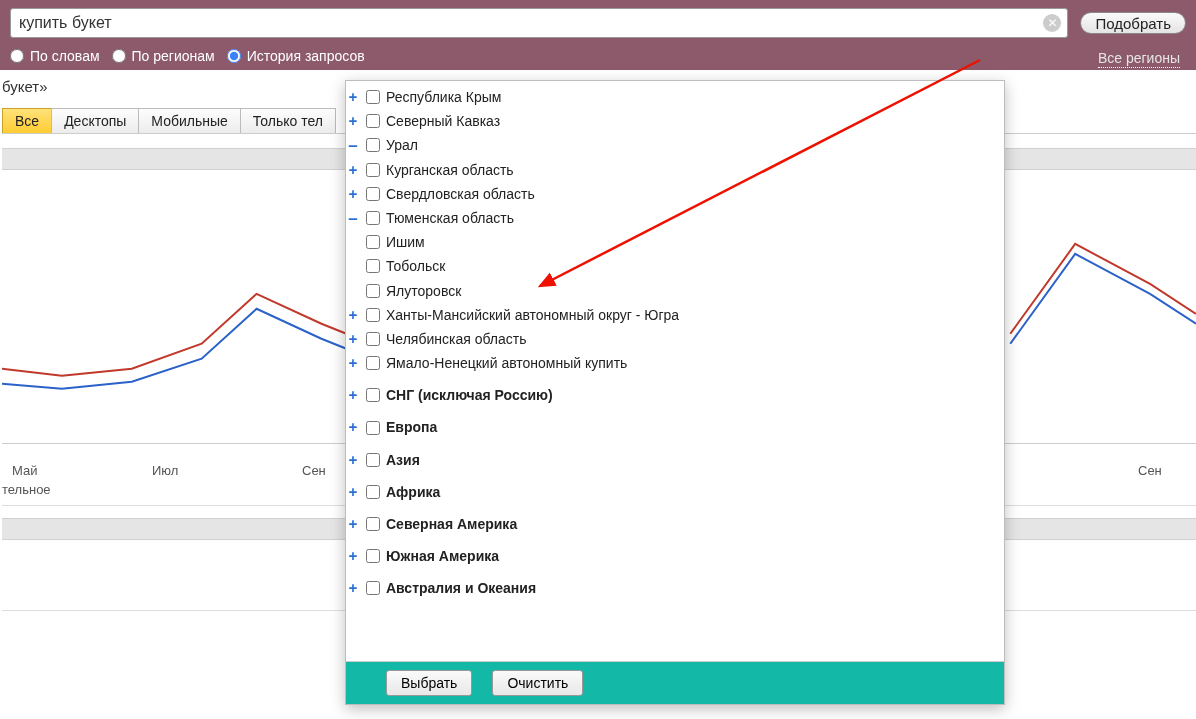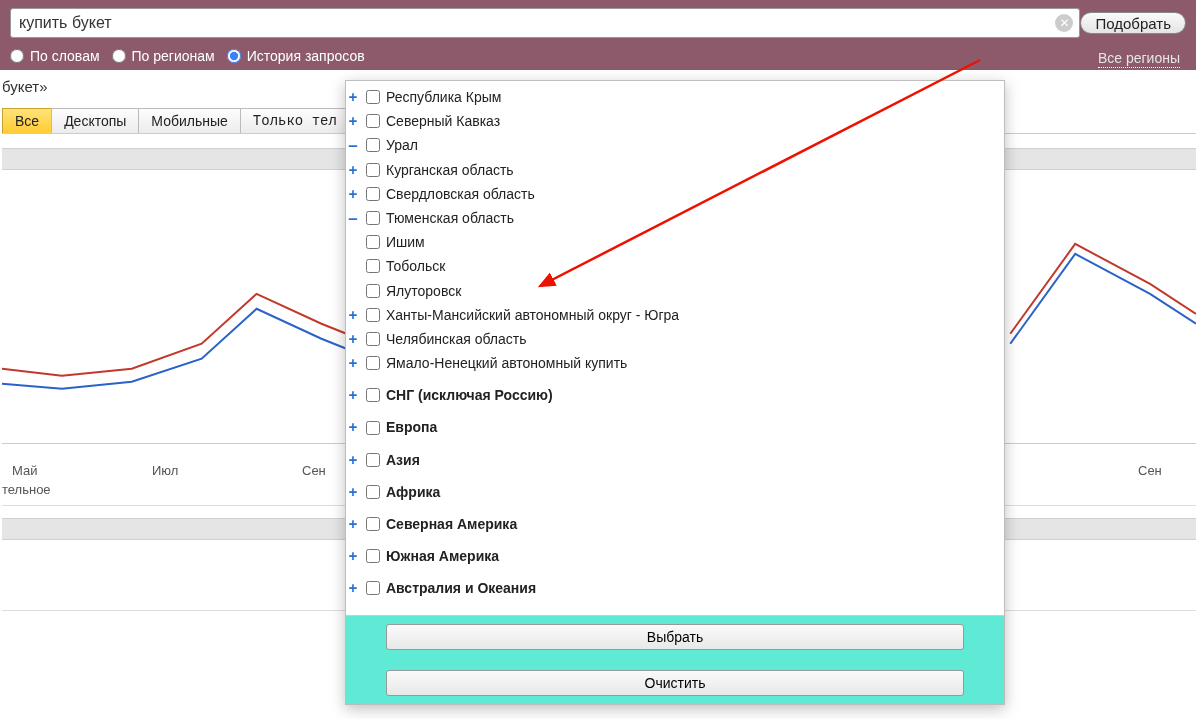--- a/index.html
+++ b/index.html
@@ -21,21 +21,21 @@
     padding: 8px 10px 0 10px;
   }
   .topbar::after{
     content:"";
     position:absolute;
     right:-22px; top:0;
     border-left:22px solid #8c5a6a;
     border-top:35px solid transparent;
     border-bottom:35px solid transparent;
   }
-  .search-row { display:flex; align-items:center; gap:0; }
+  .search-row { display:flex; align-items:center; gap:12px; }
   .search-input-wrap{
     flex:1;
     background:#fff;
     border:1px solid #999;
     border-radius:3px;
     height:30px;
     display:flex;
     align-items:center;
     padding:0 6px 0 8px;
   }
@@ -68,21 +68,21 @@
   
   .page-frag { color:#333; padding:8px 0 6px 0; font-size:15px;}
   .tabs-row{ display:flex; border-bottom:1px solid #ccc;}
   .tabs-row .tab{
     border:1px solid #bbb; border-bottom:none;
     background:linear-gradient(#fdfdfd,#ececec);
     padding:4px 12px; font-size:14px; cursor:pointer;
     border-right:none;
     margin-top:7px;
   }
-  .tabs-row .tab:last-child{ border-right:1px solid #bbb;font-family:Liberation Mono, monospace;}
+  .tabs-row .tab:last-child{ border-right:1px solid #bbb;}
   .tabs-row .tab.active{
     background:linear-gradient(#ffe27a,#ffcc33);
     border-color:#c9a227;
   }
   .chart-area{
     position:relative; height:250px; margin-top:24px;
     border-bottom:1px solid #ccc;
   }
   .chart-svg{ position:absolute; inset:0; }
   .axis-labels{ position:absolute; bottom:-20px; left:0; right:0;
@@ -121,22 +121,22 @@
   }
   .toggle.blank{ color:transparent; pointer-events:none;}
   .node-row input[type=checkbox]{ width:14px; height:14px; accent-color:#2a6fd6; cursor:pointer;}
   .node-label{ cursor:default; }
   .bold .node-label{ font-weight:bold; }
   .indent-1{ padding-left:50px;}
   .indent-2{ padding-left:70px;}
   .indent-4{ padding-left:116px;}
   .indent-0b{ padding-left:30px;}
   .panel-footer{
-    background:#5eead4; border-top:1px solid #ccc;
-    padding:8px 40px; display:flex; gap:20px;flex-direction:column;
+    background:#14b8a6; border-top:1px solid #ccc;
+    padding:8px 40px; display:flex; gap:20px;
   }
   .panel-footer button{
     background:linear-gradient(#fafafa,#e8e8e8);
     border:1px solid #999; border-radius:3px;
     padding:4px 14px; font-size:14px; cursor:pointer;
   }
   
   .arrow-svg{
     position:absolute; top:54px; left:520px;
     width:500px; height:240px; pointer-events:none; z-index:60;

